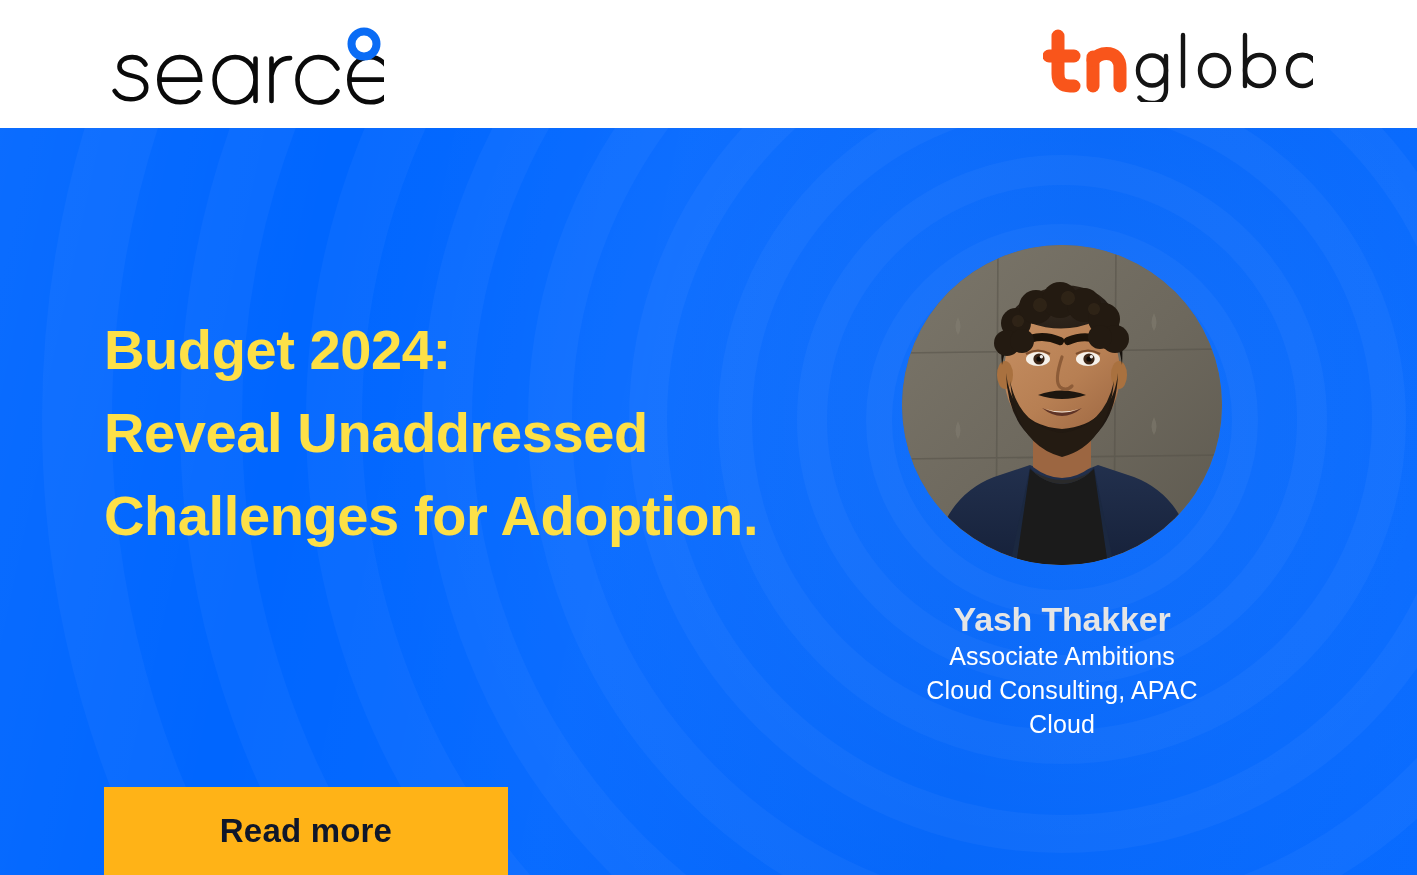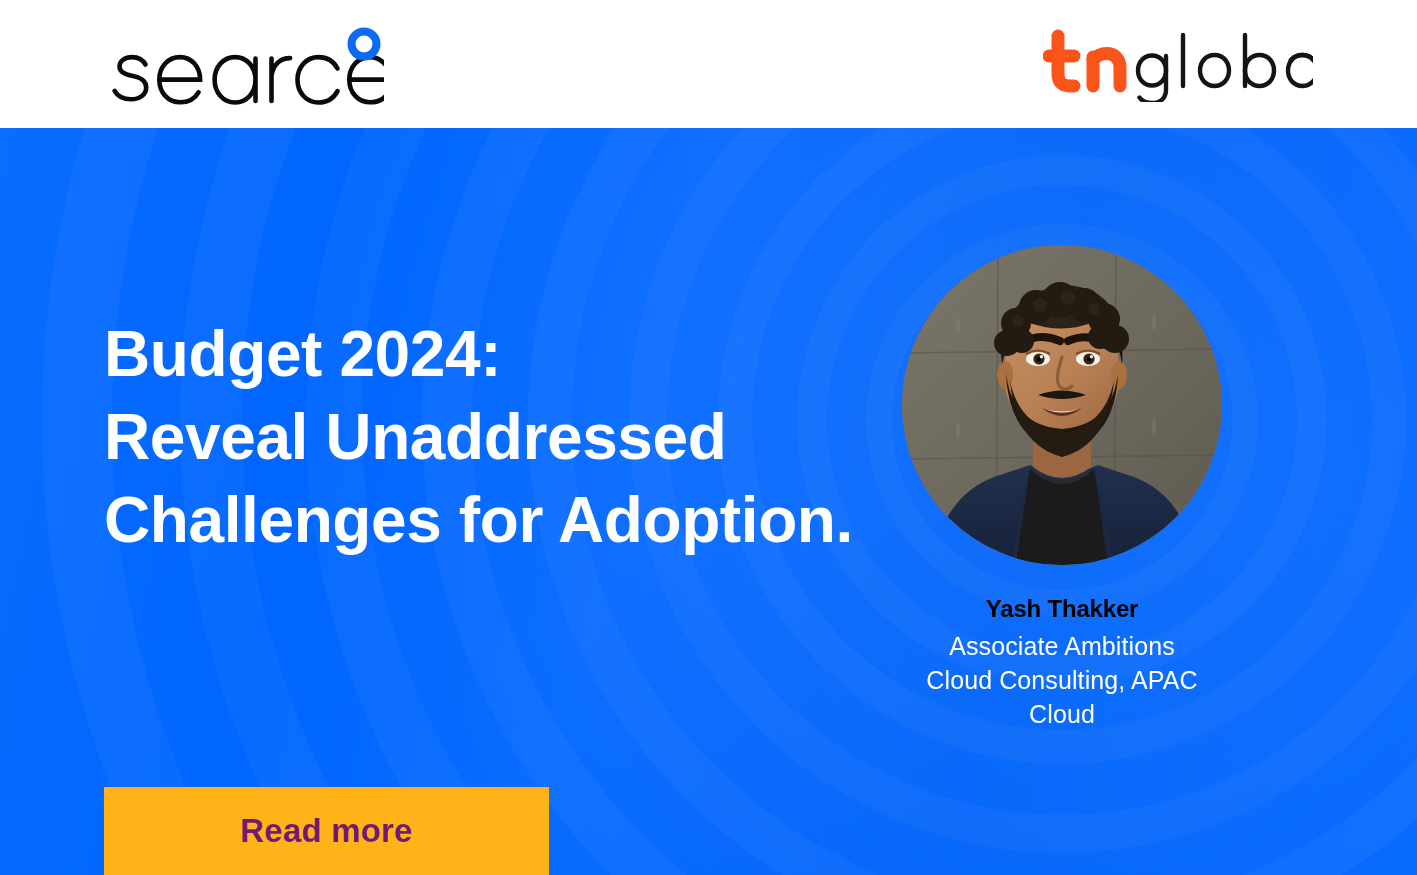--- a/index.html
+++ b/index.html
@@ -98,41 +98,41 @@
         rgba(255,255,255,0.02) 100%);
     pointer-events: none;
   }
 
   
   .headline {
     position: absolute;
     left: 104px;
     top: 142px;
     width: 760px;
-    color: #ffffff;
-    font-size: 64px;
+    color: #fde047;
+    font-size: 56px;
     font-weight: bold;
     line-height: 83px;
     letter-spacing: -0.4px;
     z-index: 12;
   }
   .headline .hl-line {
     display: block;
     white-space: nowrap;
   }
 
   .read-more {
     position: absolute;
     left: 104px;
     top: 659px;
-    width: 445px;
+    width: 404px;
     height: 88px;
     background: #ffb317;
     border: 0;
-    color: #701a75;
+    color: #0f172a;
     font-family: "Liberation Sans", sans-serif;
     font-size: 33px;
     font-weight: bold;
     letter-spacing: 0.2px;
     cursor: pointer;
     z-index: 14;
     display: flex;
     align-items: center;
     justify-content: center;
   }
@@ -151,23 +151,23 @@
     width: 320px;
     height: 320px;
     margin: 0 auto;
     border-radius: 50%;
     overflow: hidden;
     background: #6e6a5f;
   }
   .avatar svg { display: block; }
 
   .speaker-name {
-    margin-top: 24px;
-    color: #000000;
-    font-size: 24px;
+    margin-top: 34px;
+    color: #e5e5e5;
+    font-size: 34px;
     font-weight: bold;
     line-height: 40px;
     letter-spacing: -0.2px;
   }
   .speaker-line {
     color: #ffffff;
     font-size: 25px;
     font-weight: normal;
     line-height: 34px;
     letter-spacing: 0.1px;

